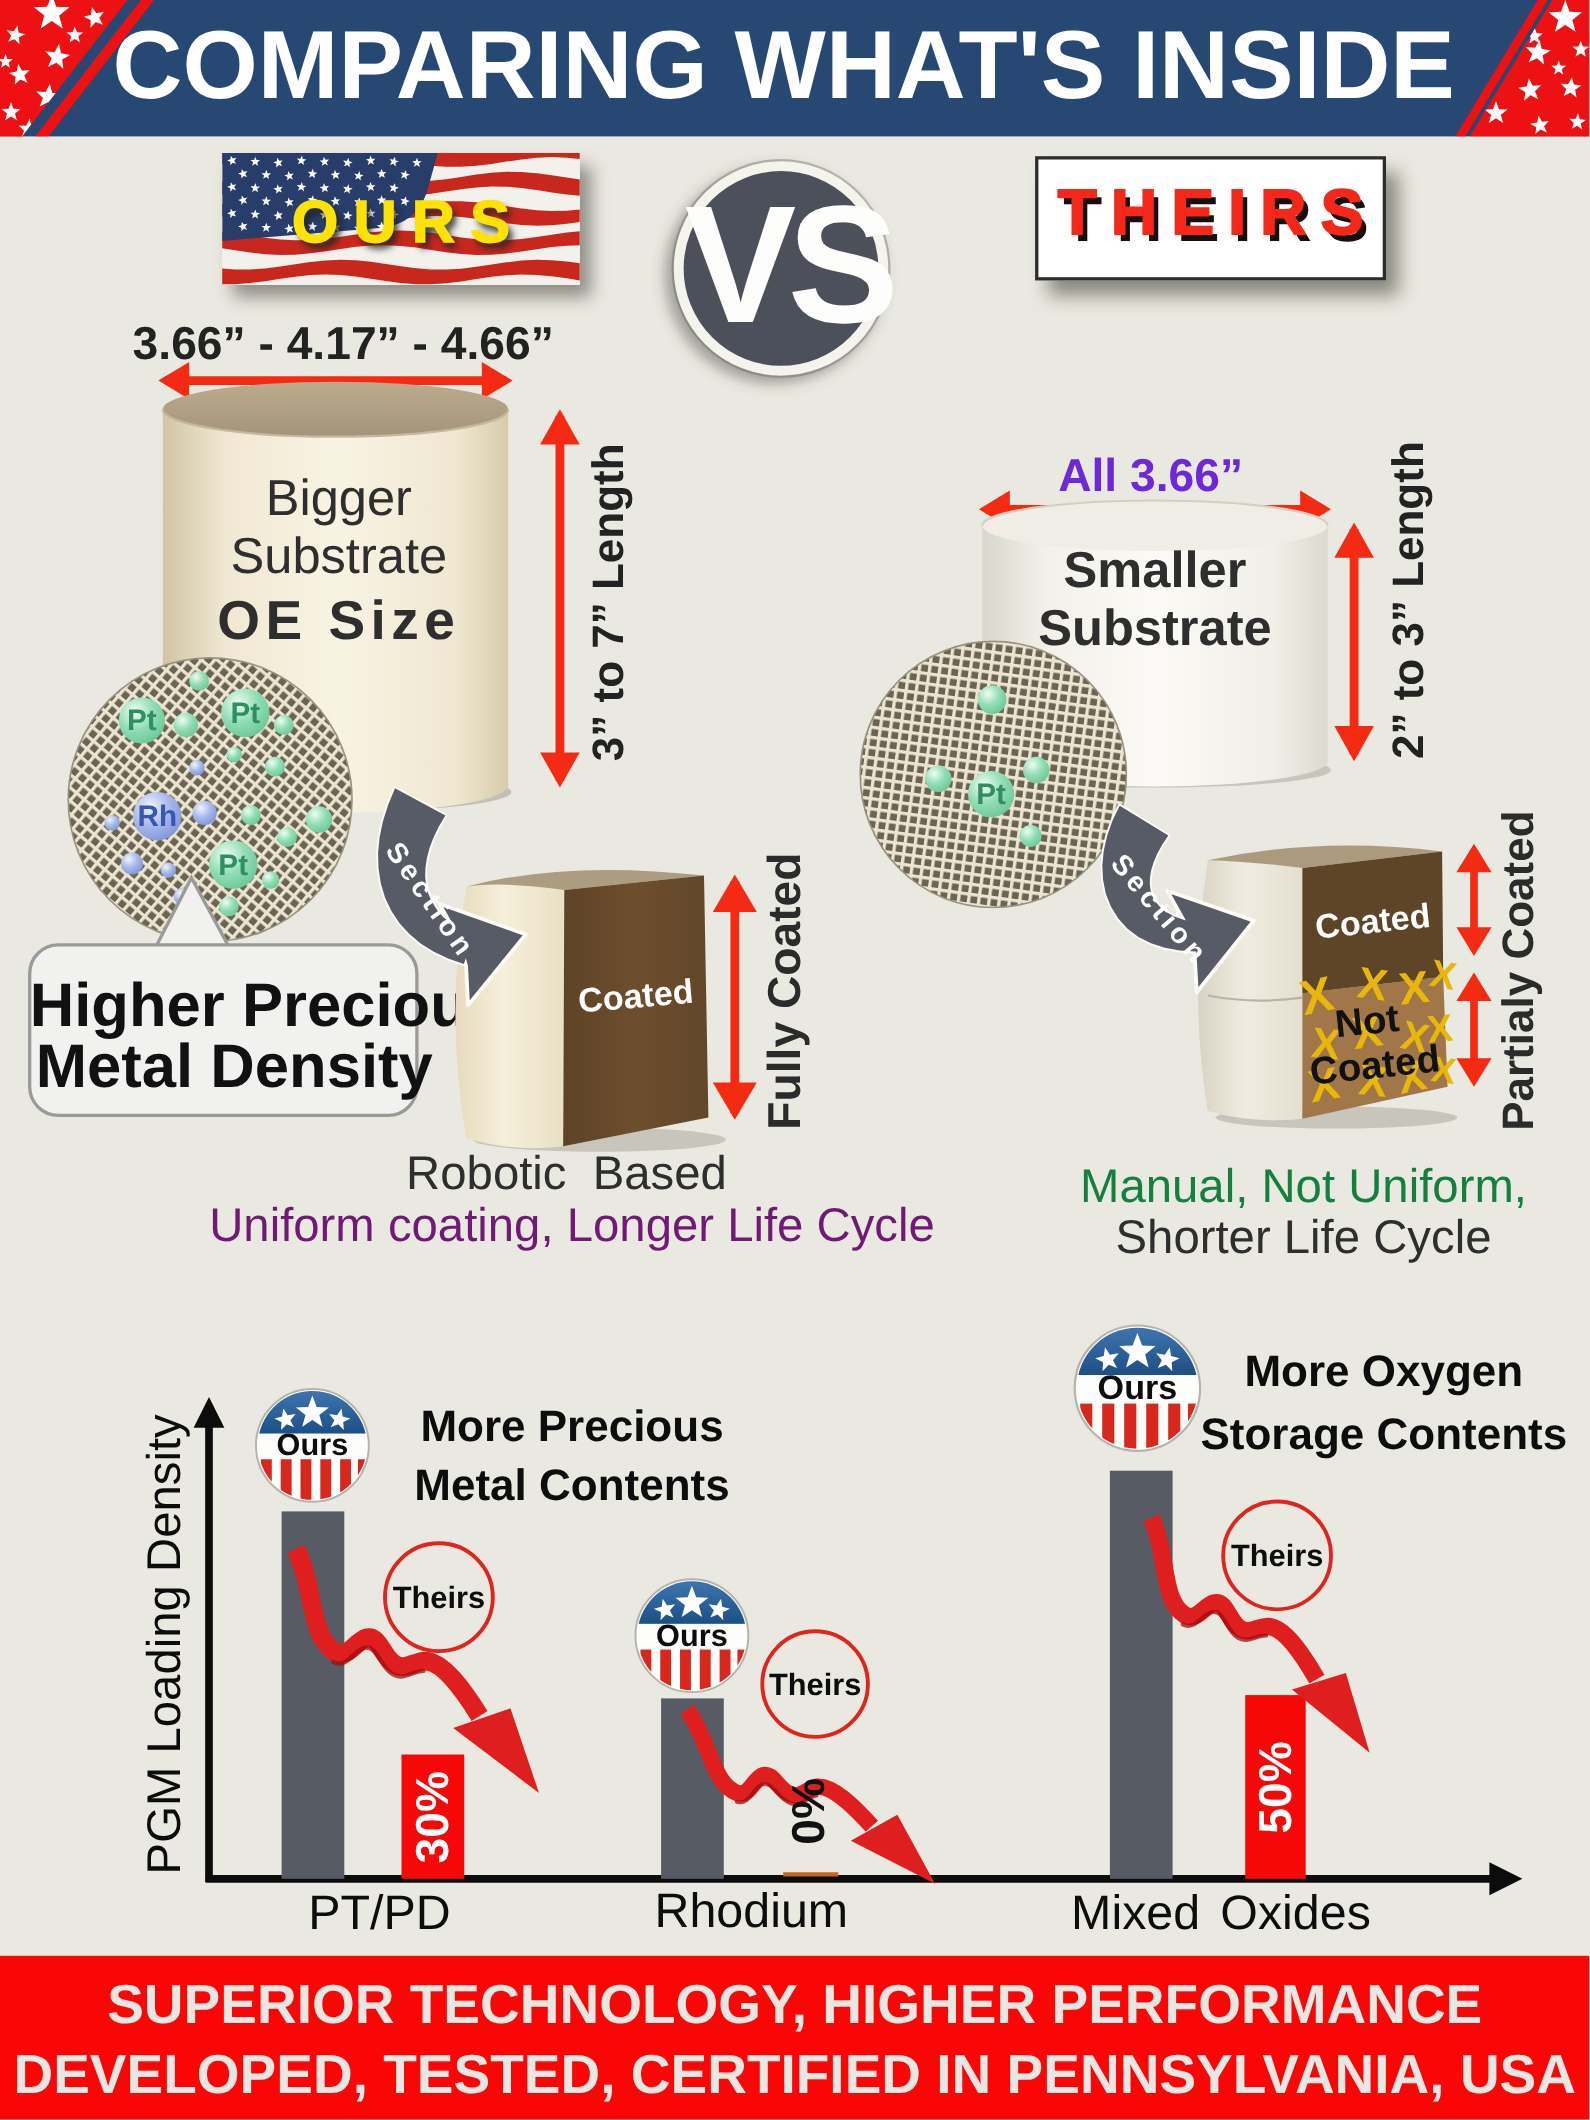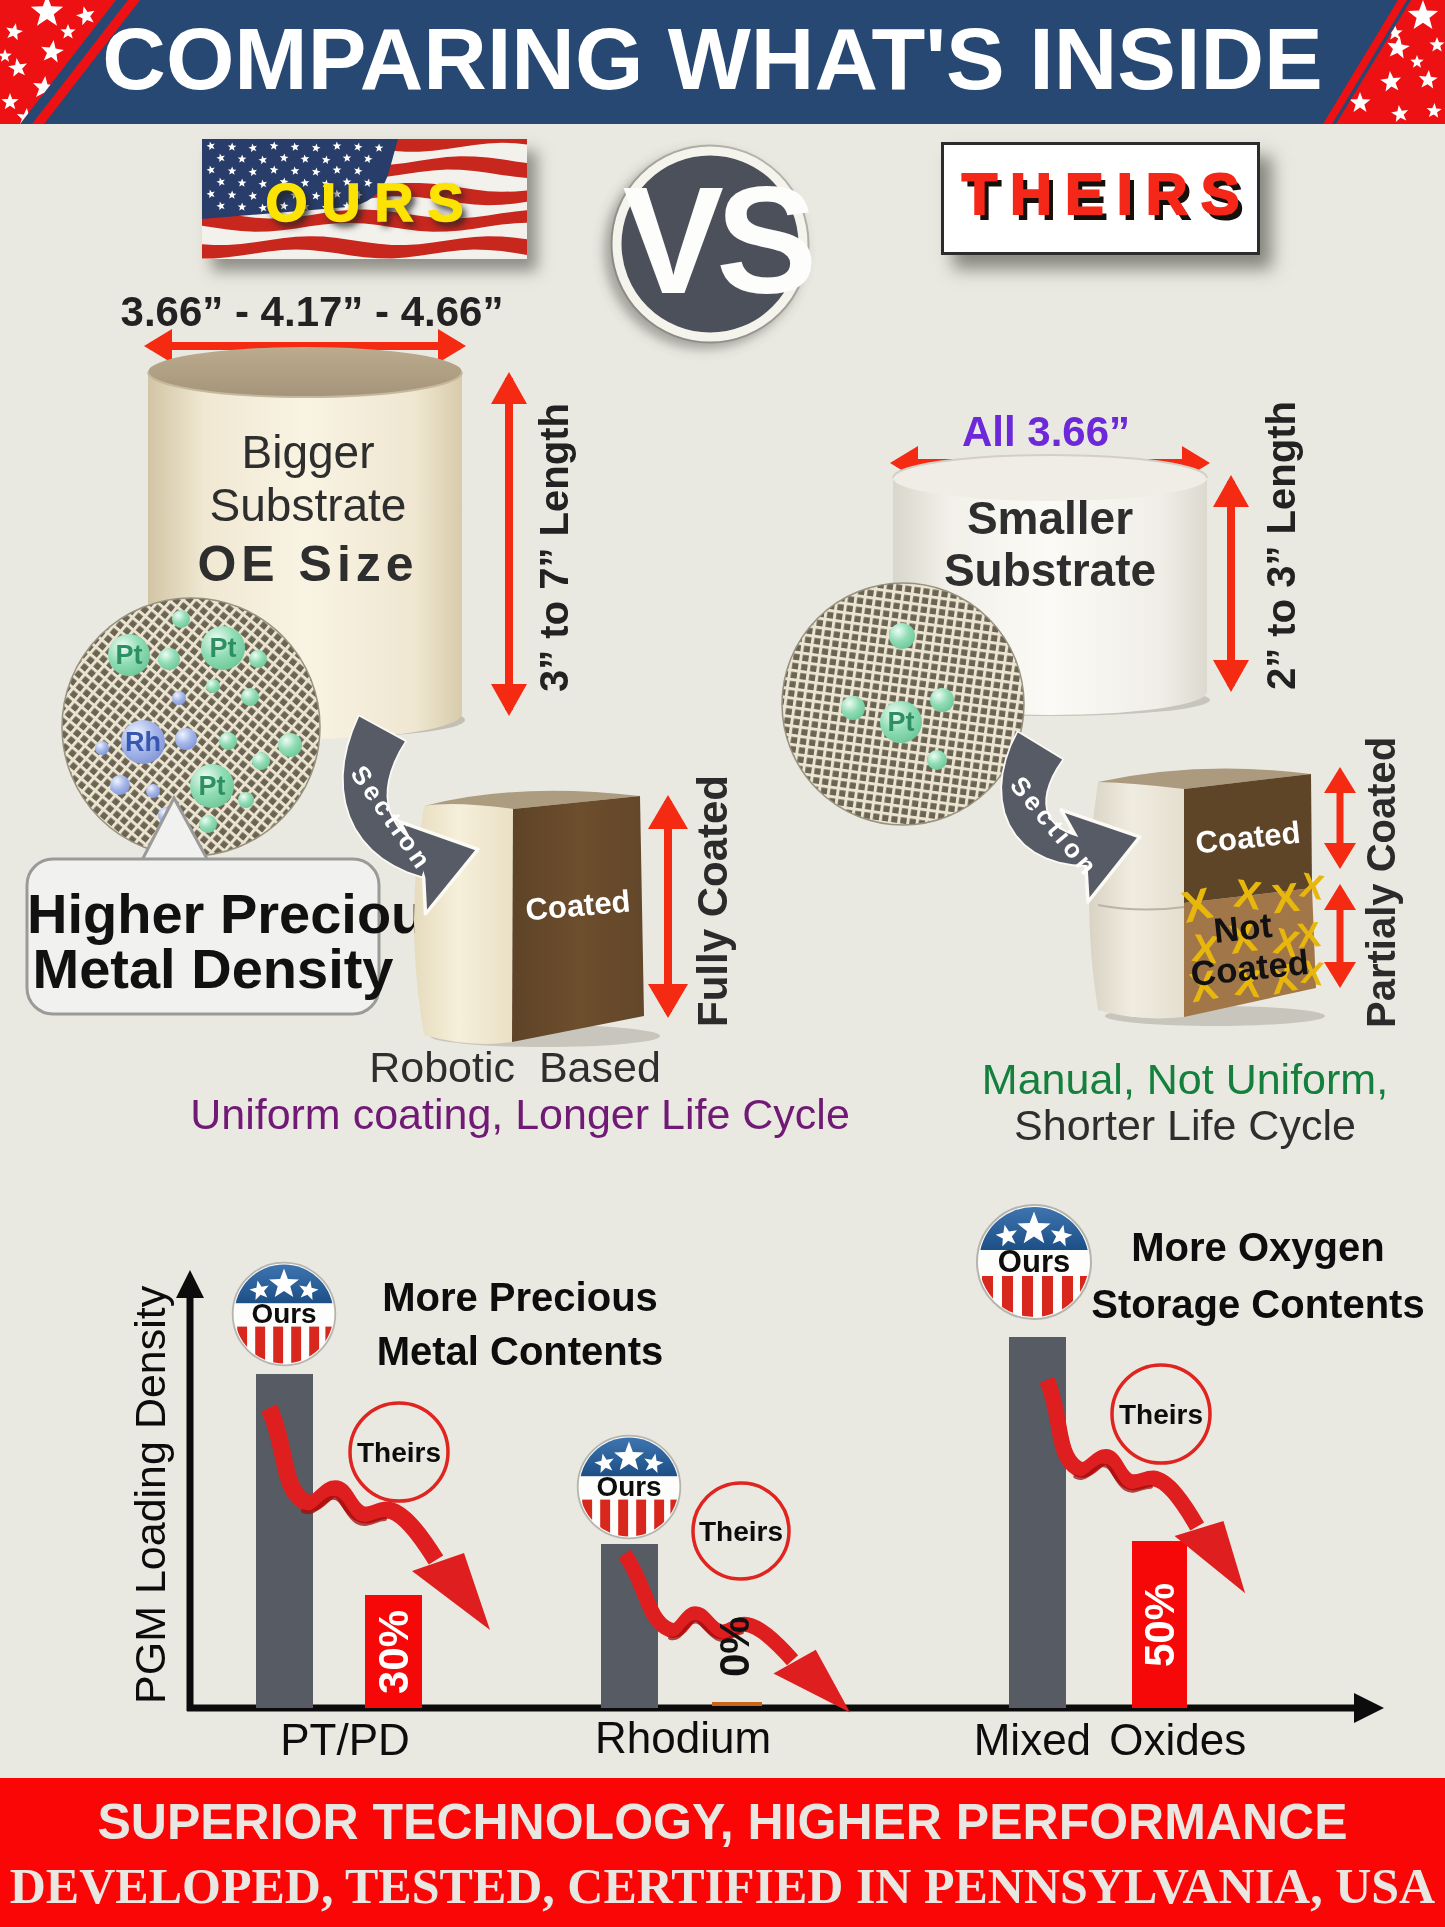--- a/index.html
+++ b/index.html
@@ -494,13 +494,13 @@
 <div class="abs vtext" style="left:365px;top:1598px;width:57px;height:108px;font-size:42px;font-weight:bold;color:#fff;">30%</div>
 <div class="abs vtext" style="left:1132px;top:1560px;width:55px;height:130px;font-size:42px;font-weight:bold;color:#fff;">50%</div>
 <div class="abs vtext" style="left:710px;top:1592px;width:50px;height:110px;font-size:42px;font-weight:bold;color:#111;">0%</div>
 <div class="abs" style="left:320px;top:1270px;width:400px;text-align:center;font-size:40px;font-weight:bold;color:#0d0d0d;line-height:54px;">More Precious<br>Metal Contents</div>
 <div class="abs" style="left:1058px;top:1219px;width:400px;text-align:center;font-size:40px;font-weight:bold;color:#0d0d0d;line-height:57px;">More Oxygen<br>Storage Contents</div>
 <div class="abs" style="left:245px;top:1715px;width:200px;text-align:center;font-size:44px;color:#0d0d0d;">PT/PD</div>
 <div class="abs" style="left:583px;top:1713px;width:200px;text-align:center;font-size:44px;color:#0d0d0d;">Rhodium</div>
 <div class="abs" style="left:950px;top:1715px;width:320px;text-align:center;font-size:44px;color:#0d0d0d;word-spacing:6px;">Mixed Oxides</div>
 <div class="abs" style="left:0;top:1778px;width:1445px;height:149px;background:#fb0606;"></div>
 <div class="abs" style="left:0;top:1792px;width:1445px;text-align:center;font-size:50px;font-weight:bold;color:#e9e7e2;line-height:60px;">SUPERIOR TECHNOLOGY, HIGHER PERFORMANCE</div>
-<div class="abs" style="left:0;top:1856px;width:1445px;text-align:center;font-size:50px;font-weight:bold;color:#e9e7e2;line-height:60px;font-family:Liberation Serif, serif;">DEVELOPED, TESTED, CERTIFIED IN PENNSYLVANIA, USA</div>
+<div class="abs" style="left:0;top:1856px;width:1445px;text-align:center;font-size:50px;font-weight:bold;color:#e9e7e2;line-height:60px;">DEVELOPED, TESTED, CERTIFIED IN PENNSYLVANIA, USA</div>
 
 </body></html>

